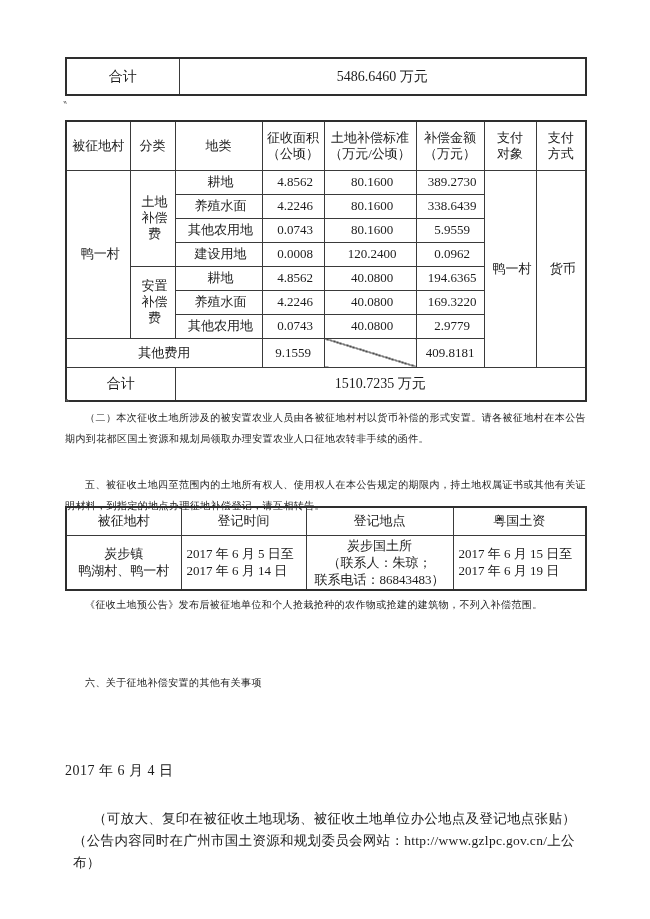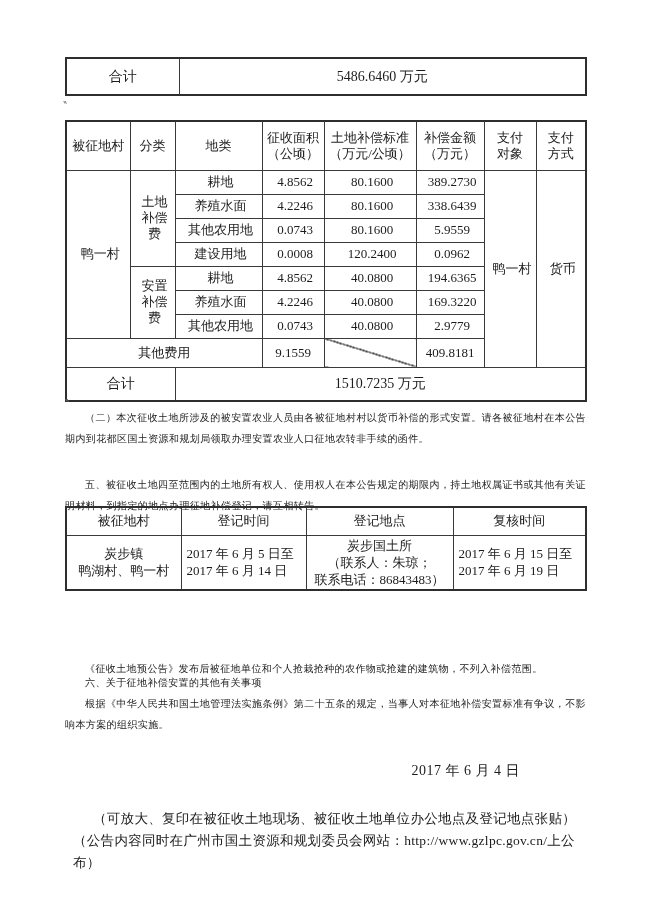--- a/index.html
+++ b/index.html
@@ -52,21 +52,21 @@
   
   .para {
     position: absolute; left: 65px; width: 521px;
     font-size: 10px; line-height: 21px;
     text-align: justify; text-justify: inter-character;
     text-indent: 2em;
     letter-spacing: 0.4px;
   }
   .date-line {
     position: absolute; left: 65px; width: 521px;
-    font-size: 14px; text-align: right; padding-right: 66px;
+    font-size: 14px; padding-right: 66px;
     letter-spacing: 0.5px;
   }
   .foot {
     position: absolute; left: 65px; width: 521px;
     font-size: 13.5px; line-height: 22px; letter-spacing: 0.3px;
   }
   .mark {
     position: absolute;
     font-size: 9px; color: #6a6a6a; line-height: 8px;
     font-family: "DejaVu Sans", sans-serif;
@@ -191,38 +191,37 @@
         <col style="width:115px">
         <col style="width:125px">
         <col style="width:147px">
         <col style="width:133px">
       </colgroup>
     <tbody>
         <tr class="hdr">
       <td>被征地村</td>
       <td>登记时间</td>
       <td>登记地点</td>
-      <td>复核时间</td>
+      <td>粤国土资</td>
     </tr>
     <tr class="r">
       <td>炭步镇
 鸭湖村、鸭一村</td>
       <td class="al">2017 年 6 月 5 日至
 2017 年 6 月 14 日</td>
       <td>炭步国土所
 （联系人：朱琼；
 联系电话：86843483）</td>
       <td class="al">2017 年 6 月 15 日至
 2017 年 6 月 19 日</td>
     </tr>
   </tbody>
     </table>
 
-  <p class="para" style="top:658px;">《征收土地预公告》发布后被征地单位和个人抢栽抢种的农作物或抢建的建筑物，不列入补偿范围。</p>
+  <p class="para" style="top:594px;">《征收土地预公告》发布后被征地单位和个人抢栽抢种的农作物或抢建的建筑物，不列入补偿范围。</p>
   <p class="para" style="top:672px;">六、关于征地补偿安置的其他有关事项</p>
-  <p class="para" style="top:693px;">根据《中华人民共和国土地管理法实施条例》第二十五条的规定，当事人对本征地补偿安置标准有争议，不影响本方案的组织实施。</p>
 
   <div class="date-line" style="top:762px;">2017 年 6 月 4 日</div>
 
   <div class="foot" style="top:808px; padding-left:28px;">（可放大、复印在被征收土地现场、被征收土地单位办公地点及登记地点张贴）</div>
   <div class="foot" style="top:830px; padding-left:8px;">（公告内容同时在广州市国土资源和规划委员会网站：http://www.gzlpc.gov.cn/上公布）</div>
 
 </div>
 
 </body></html>

